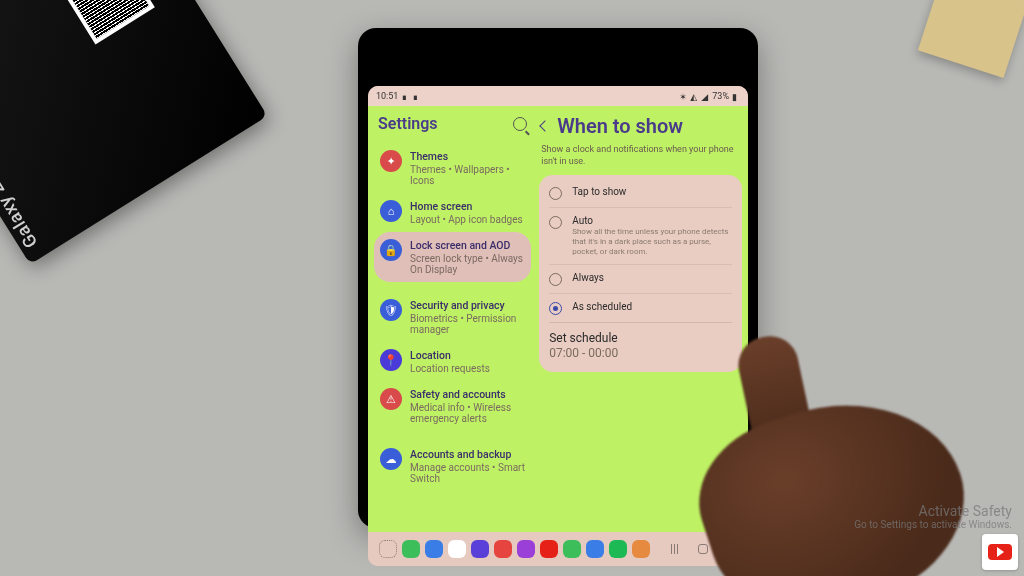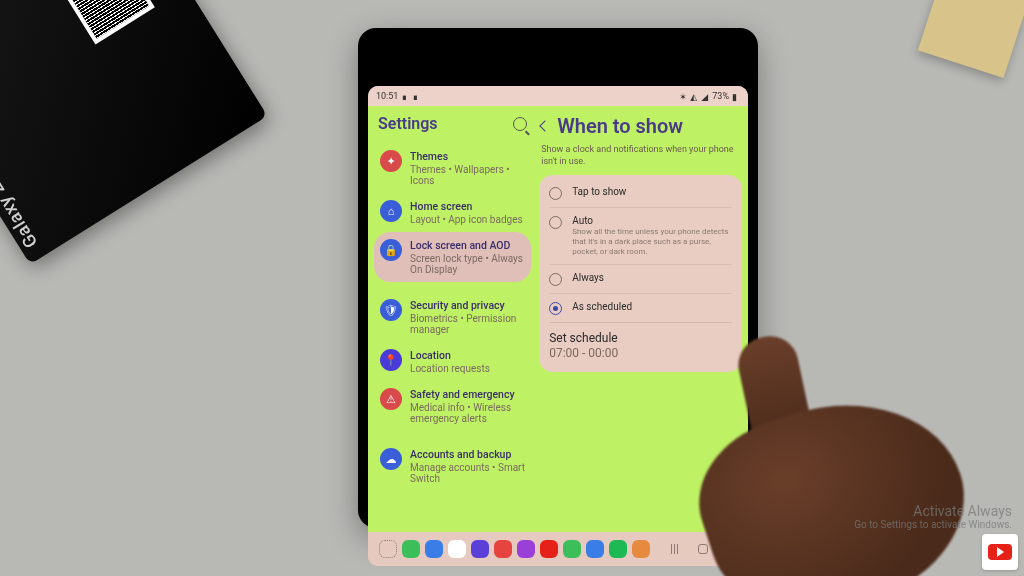--- a/index.html
+++ b/index.html
@@ -351,21 +351,21 @@
             <div class="menu-item">
               <div class="menu-icon" style="background:#4a3bd8">📍</div>
               <div class="menu-texts">
                 <div class="menu-label">Location</div>
                 <div class="menu-sub">Location requests</div>
               </div>
             </div>
             <div class="menu-item">
               <div class="menu-icon" style="background:#d94a4a">⚠</div>
               <div class="menu-texts">
-                <div class="menu-label">Safety and emergency</div>
+                <div class="menu-label">Safety and accounts</div>
                 <div class="menu-sub">Medical info • Wireless emergency alerts</div>
               </div>
             </div>
             <div class="menu-item group-gap">
               <div class="menu-icon" style="background:#3a5ed8">☁</div>
               <div class="menu-texts">
                 <div class="menu-label">Accounts and backup</div>
                 <div class="menu-sub">Manage accounts • Smart Switch</div>
               </div>
             </div>
@@ -447,18 +447,18 @@
       </div>
     </div>
 
   </div>
 </div>
 
 <div class="finger"></div>
 <div class="hand"></div>
 
 <div class="watermark">
-  <div class="wm1">Activate Always</div>
+  <div class="wm1">Activate Safety</div>
   <div class="wm2">Go to Settings to activate Windows.</div>
 </div>
 <div class="yt-badge">
     <div class="play"></div>
   </div>
 
 </body></html>

